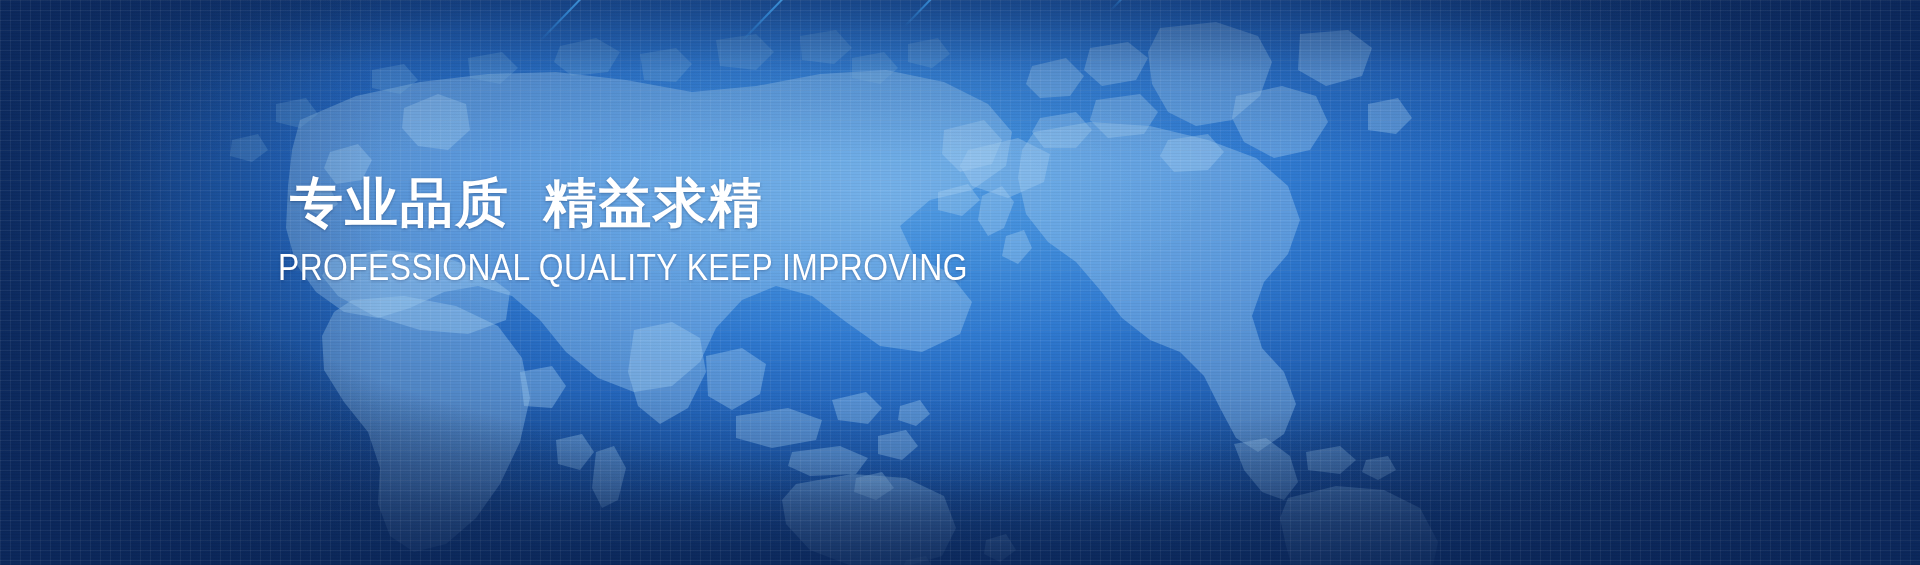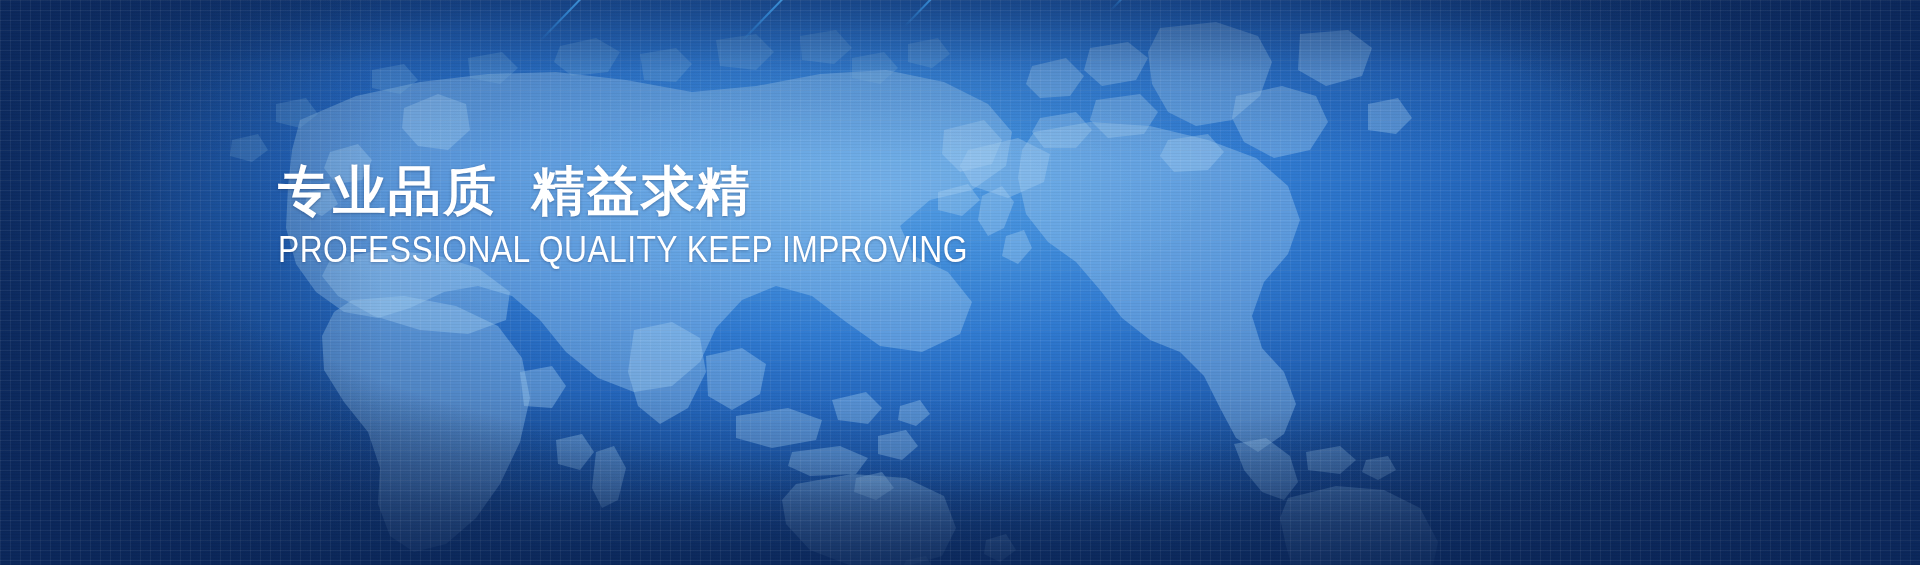--- a/index.html
+++ b/index.html
@@ -126,21 +126,21 @@
   .streak-4 { width: 150px; left: 1110px; top: 10px;  transform: rotate(-46deg); }
 
   
   .content {
     position: absolute;
     left: 278px;
     top: 160px;
     width: 900px;
   }
   .headline {
-    margin: 0;
+    margin: 12px;
     color: #ffffff;
     font-size: 53px;
     line-height: 1.18;
     font-weight: 700;
     letter-spacing: 2px;
     white-space: pre;
     text-shadow: 0 1px 3px rgba(6,28,70,0.35);
   }
   .subline {
     margin: 6px 0 0 0;

